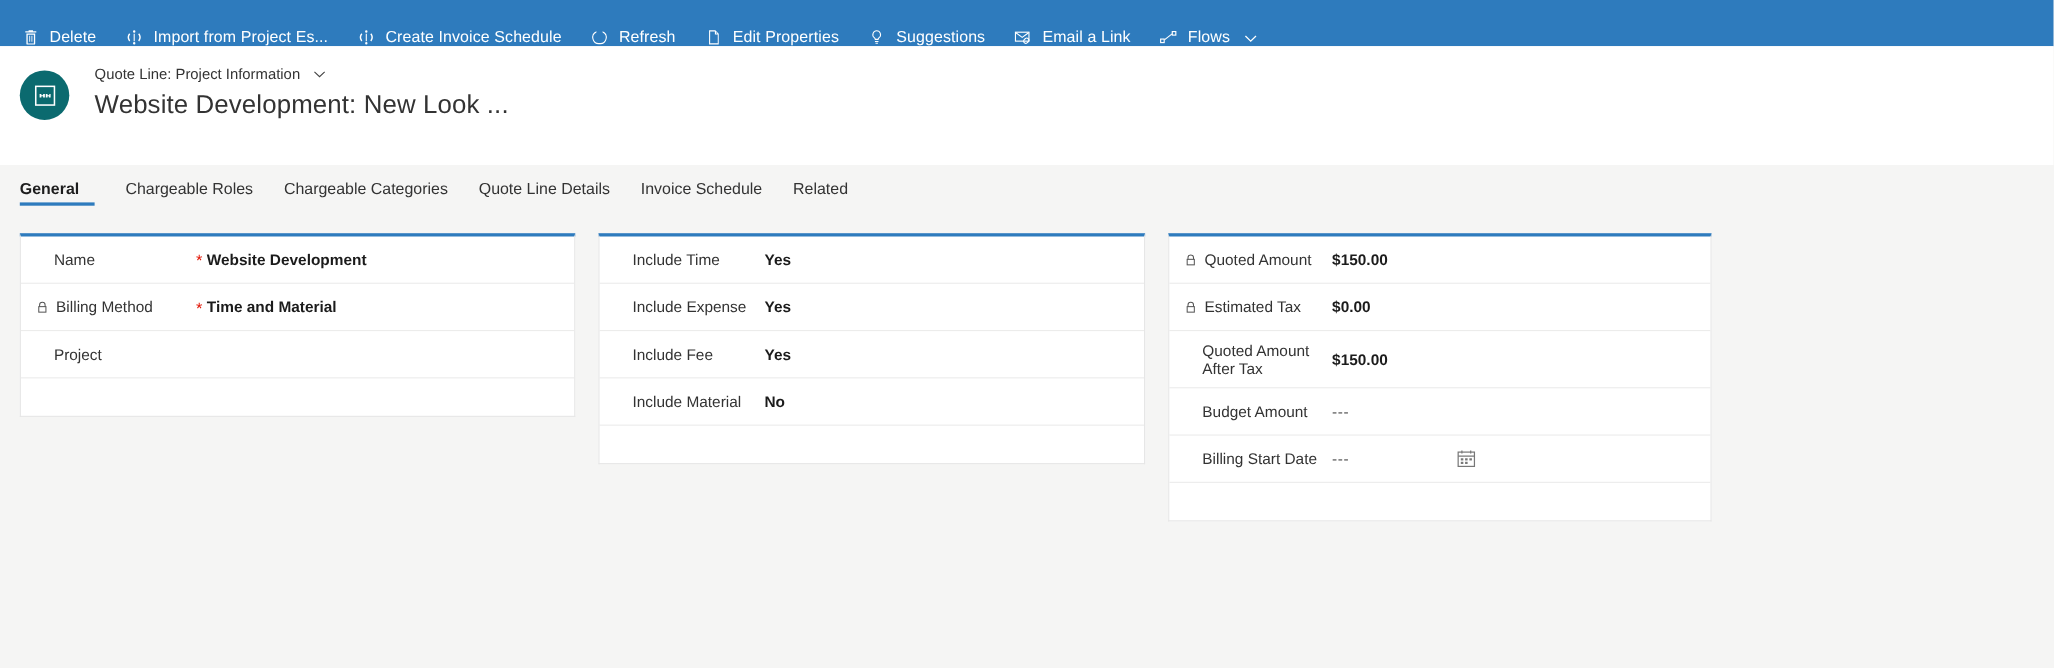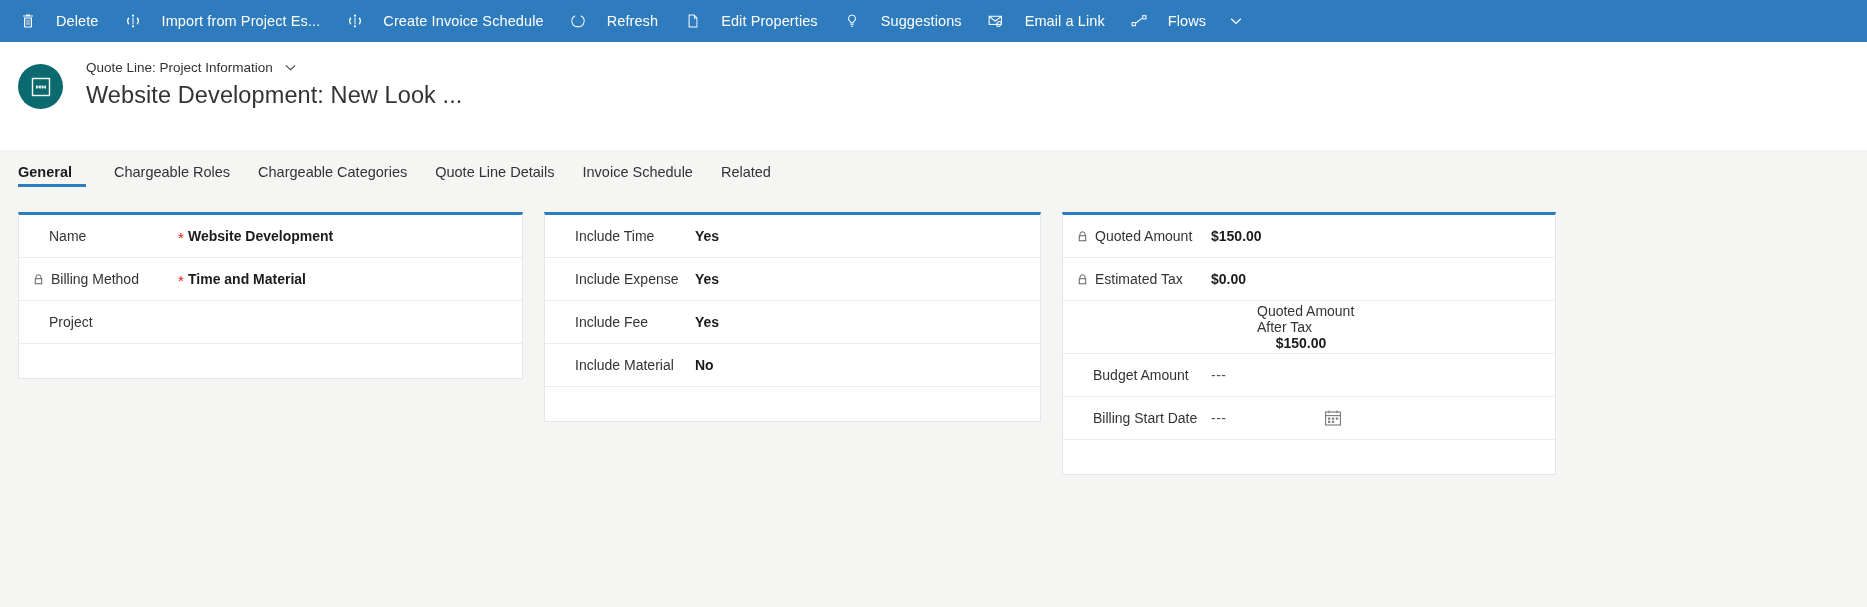--- a/index.html
+++ b/index.html
@@ -16,24 +16,24 @@
   .commandbar {
     height: 42px;
     background: #2e7bbd;
     display: flex;
     align-items: center;
     padding: 0 6px;
     color: #ffffff;
   }
   .cmd {
     display: flex;
-    align-items: center;
+    align-items: flex-end;
     height: 42px;
     padding: 0 13px;
-    gap: 20px;
+    gap: 9px;
     cursor: pointer;
     white-space: nowrap;
   }
   .cmd-label { font-size: 14.5px; color: #fff; letter-spacing: .1px; }
   .cmd-ico { width: 17px; height: 17px; display: inline-flex; align-items: center; justify-content: center; }
   .cmd-ico svg { display: block; }
   .cmd-chev { width: 14px; height: 14px; display: inline-flex; align-items: center; justify-content: center; margin-left: 3px; }
 
   
   .rec-header {
@@ -113,21 +113,21 @@
   .card-3 { width: 494px; }
 
   .row {
     display: flex;
     align-items: center;
     min-height: 43px;
     border-bottom: 1px solid #ececeb;
     padding: 2px 16px 2px 0;
   }
   .row:last-child { border-bottom: none; }
-  .row-tall { min-height: 52px; flex-direction: column; }
+  .row-tall { min-height: 52px; }
   .row-filler { min-height: 34px; border-bottom: none; }
 
   .lbl {
     display: flex;
     align-items: center;
     gap: 6px;
     font-size: 14px;
     color: #333333;
     padding-left: 30px;
     flex: none;

